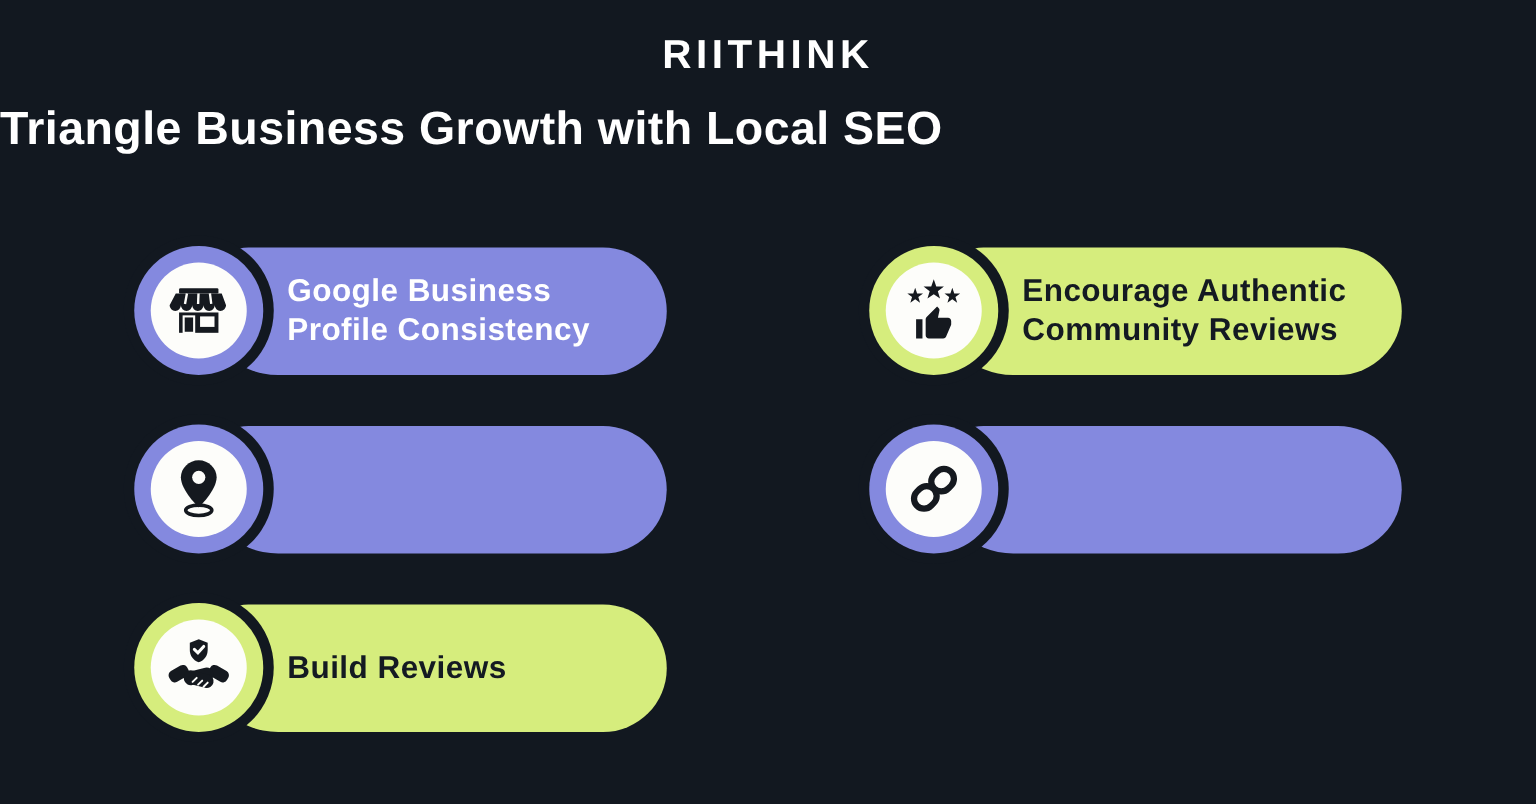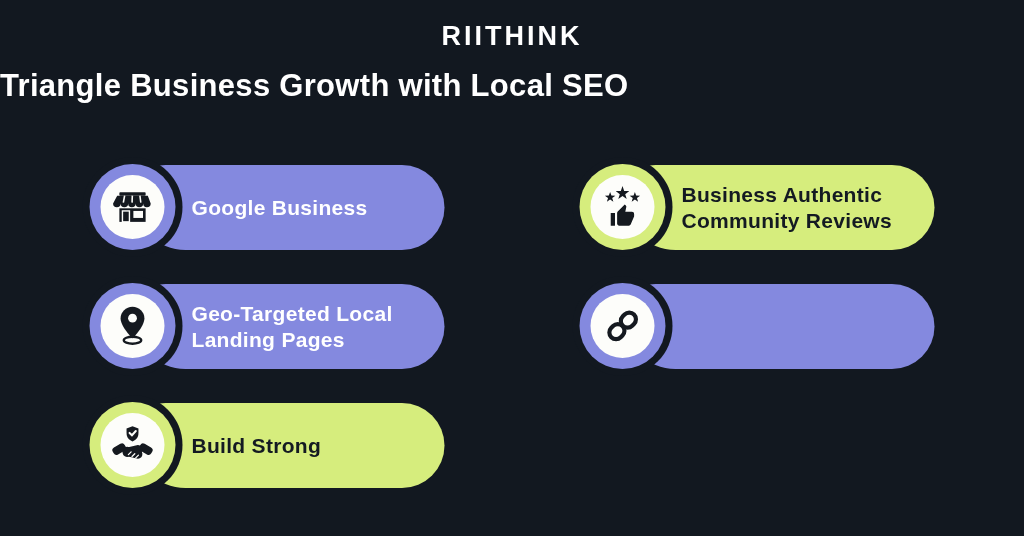--- a/index.html
+++ b/index.html
@@ -98,58 +98,55 @@
               <line x1="23.8" y1="11" x2="23.5" y2="19"></line>
               <line x1="32.5" y1="11" x2="33.5" y2="19"></line>
             </g>
             <rect x="12.5" y="28.5" width="8" height="12.5" fill="none" stroke="#fdfdfa" stroke-width="1.6"></rect>
             <rect x="25" y="28.5" width="11" height="8" fill="#fdfdfa"></rect>
           </svg>
         </div>
       </div>
       <div class="card-text">
         <span>Google Business</span>
+        <span>Profile Consistency</span>
       </div>
     </div>
 
     <div class="card theme-green">
       <div class="pill"></div>
       <div class="badge">
         <div class="badge-inner">
           <svg viewBox="0 0 48 48" width="44" height="44" fill="#15191F">
             <path d="M0,-6 L1.41,-1.94 L5.71,-1.85 L2.28,0.74 L3.53,4.85 L0,2.4 L-3.53,4.85 L-2.28,0.74 L-5.71,-1.85 L-1.41,-1.94 Z" transform="translate(24,9) scale(1.3)"></path>
             <path d="M0,-6 L1.41,-1.94 L5.71,-1.85 L2.28,0.74 L3.53,4.85 L0,2.4 L-3.53,4.85 L-2.28,0.74 L-5.71,-1.85 L-1.41,-1.94 Z" transform="translate(10.5,13.5)"></path>
             <path d="M0,-6 L1.41,-1.94 L5.71,-1.85 L2.28,0.74 L3.53,4.85 L0,2.4 L-3.53,4.85 L-2.28,0.74 L-5.71,-1.85 L-1.41,-1.94 Z" transform="translate(37.5,13.5)"></path>
             <g transform="translate(10,20) scale(1.16)">
               <path d="M1 21h4V9H1v12zm22-11c0-1.1-.9-2-2-2h-6.31l.95-4.57.03-.32c0-.41-.17-.79-.44-1.06L14.17 1 7.59 7.59C7.22 7.95 7 8.45 7 9v10c0 1.1.9 2 2 2h9c.83 0 1.54-.5 1.84-1.22l3.02-7.05c.09-.23.14-.47.14-.73v-2z"></path>
             </g>
           </svg>
         </div>
       </div>
       <div class="card-text">
-        <span>Business Authentic</span>
+        <span>Encourage Authentic</span>
         <span>Community Reviews</span>
       </div>
     </div>
 
 
     <div class="card theme-purple">
       <div class="pill"></div>
       <div class="badge">
         <div class="badge-inner">
           <svg viewBox="0 0 48 48" width="44" height="44">
             <ellipse cx="24" cy="39.5" rx="9.5" ry="3.8" fill="none" stroke="#15191F" stroke-width="2.6"></ellipse>
             <path fill="#15191F" d="M24,3 C16.8,3 11,8.8 11,15.5 C11,25 24,37.5 24,37.5 C24,37.5 37,25 37,15.5 C37,8.8 31.2,3 24,3 Z"></path>
             <circle cx="24" cy="15.5" r="4.8" fill="#fdfdfa"></circle>
           </svg>
         </div>
-      </div>
-      <div class="card-text">
-        <span>Geo-Targeted Local</span>
-        <span>Landing Pages</span>
       </div>
     </div>
 
     <div class="card theme-purple">
       <div class="pill"></div>
       <div class="badge">
         <div class="badge-inner">
           <svg viewBox="0 0 48 48" width="40" height="40">
             <g transform="rotate(45 24 24)" fill="none" stroke="#15191F" stroke-width="5">
               <rect x="16" y="4.5" width="16" height="19" rx="8"></rect>
@@ -177,18 +174,18 @@
             </g>
             <g stroke="#fdfdfa" stroke-width="1.4" stroke-linecap="round">
               <line x1="19.5" y1="34.5" x2="22.5" y2="31.5"></line>
               <line x1="23.5" y1="36.5" x2="26.5" y2="33.5"></line>
               <line x1="27.5" y1="38" x2="30.5" y2="35"></line>
             </g>
           </svg>
         </div>
       </div>
       <div class="card-text">
-        <span>Build Strong</span>
+        <span>Build Reviews</span>
       </div>
     </div>
 
   </div>
 </div>
 
 </body></html>

